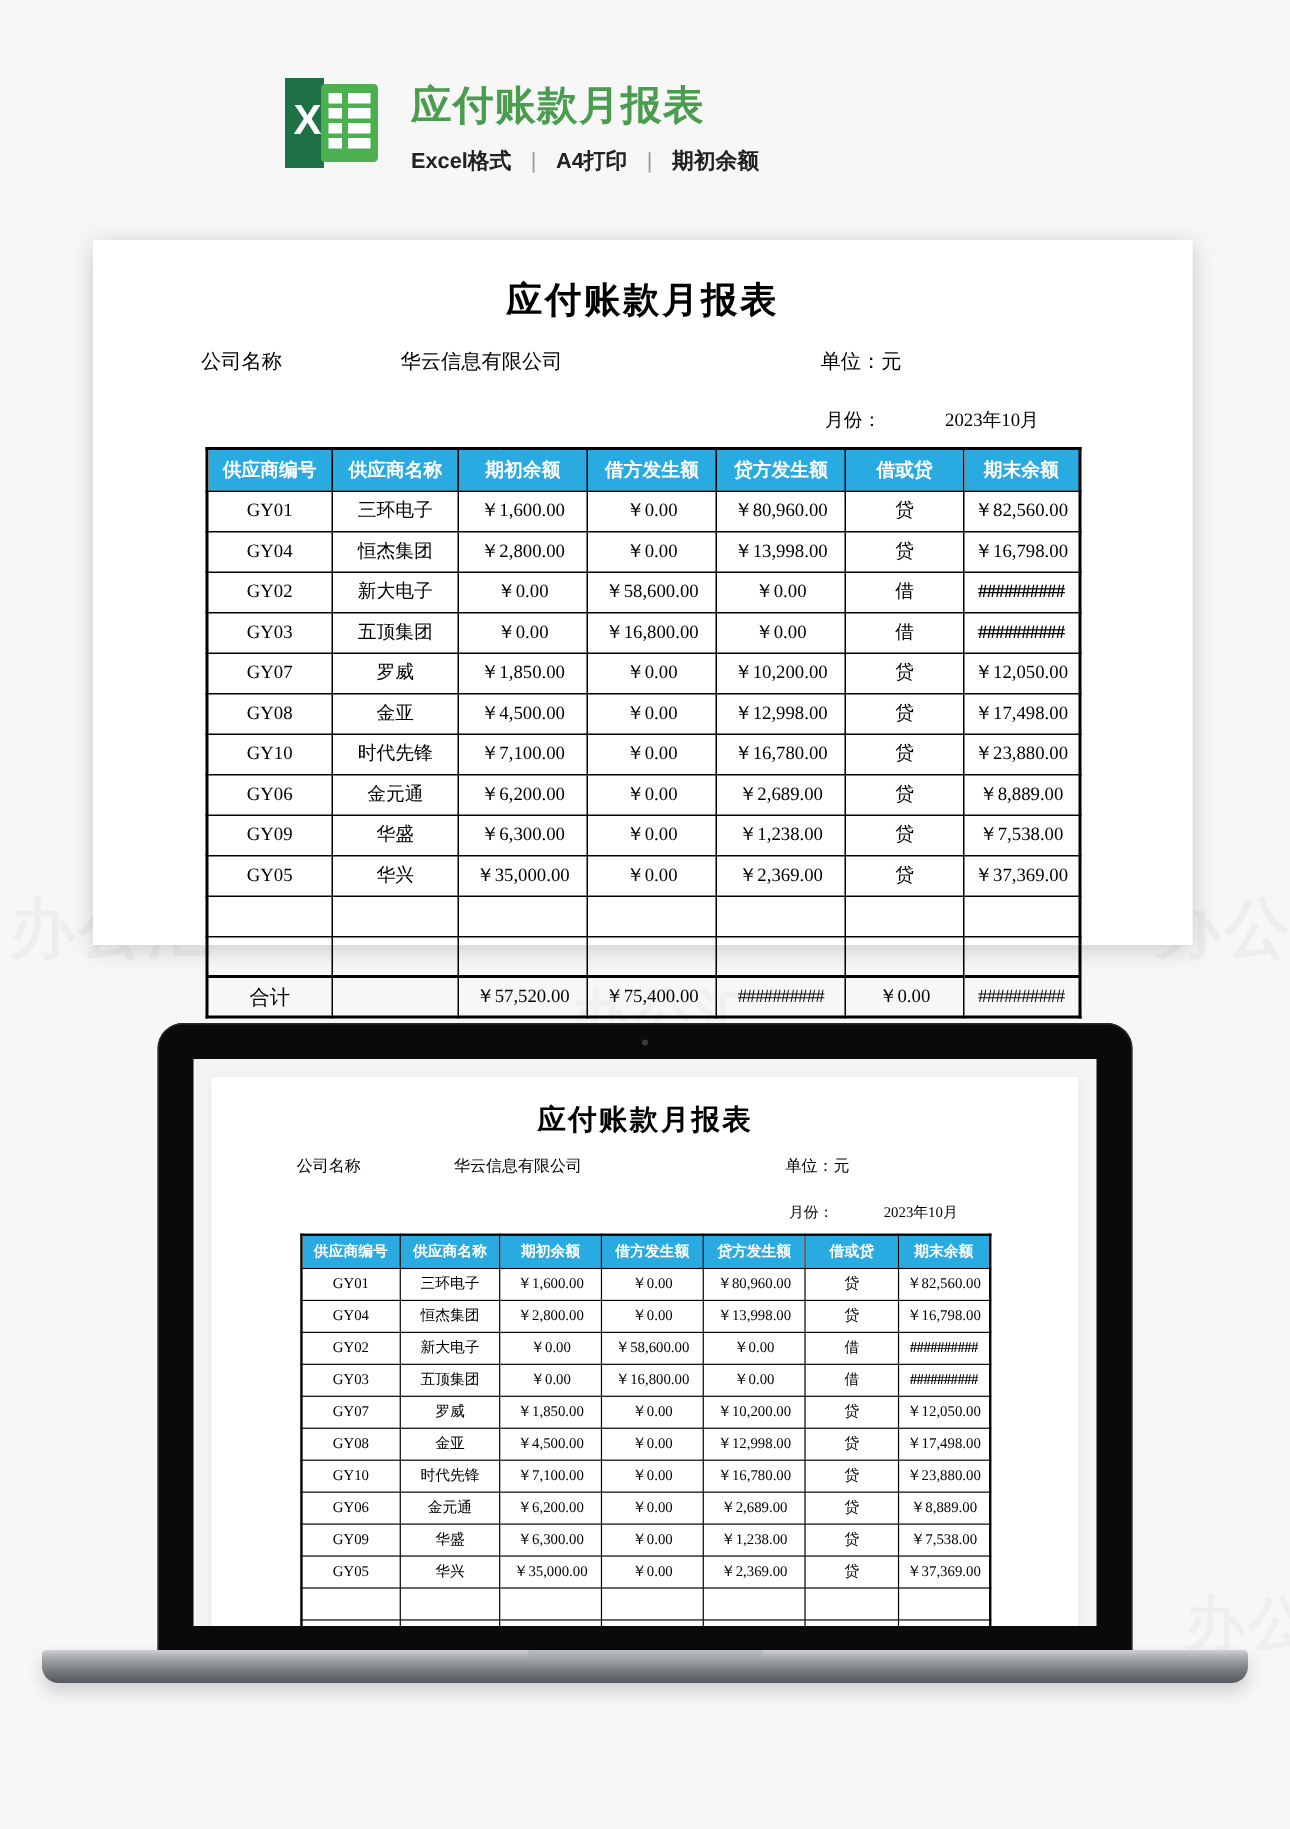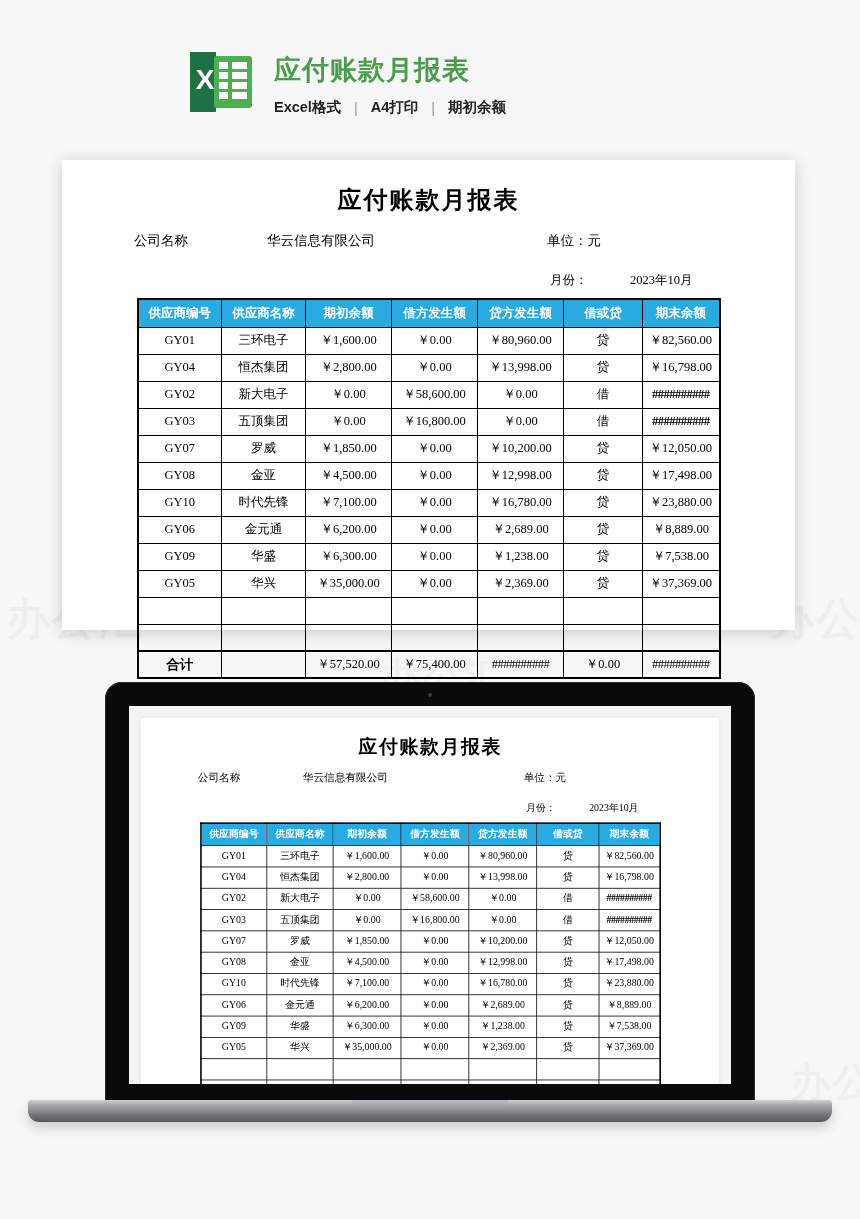--- a/index.html
+++ b/index.html
@@ -164,21 +164,21 @@
   .c1 { width: 84px; }
   .c2 { width: 86px; }
   .c3 { width: 86px; }
   .c4 { width: 86px; }
   .c5 { width: 79px; }
   .c6 { width: 77px; }
   td.hash-red { color: #C0504D; letter-spacing: -0.5px; font-size: 11.5px; font-weight: 600;}
   td.hash-black { color: #000; letter-spacing: -0.5px; font-size: 11.5px; font-weight: 600;}
   tr.blank td { height: 27px; }
   tr.total td { font-weight: 700; border-top: 2px solid #000; }
-  tr.total td.lbl { font-weight: 700; font-size: 13.5px; text-align: center; }
+  tr.total td.lbl { font-weight: 400; font-size: 13.5px; text-align: center; }
   tr.total td.val { font-weight: 400; }
   thead tr th { border-bottom: 2px solid #000; }
 
   
   .laptop {
     position: absolute;
     left: 0; top: 676px;
     width: 860px; height: 470px;
     z-index: 8;
   }

